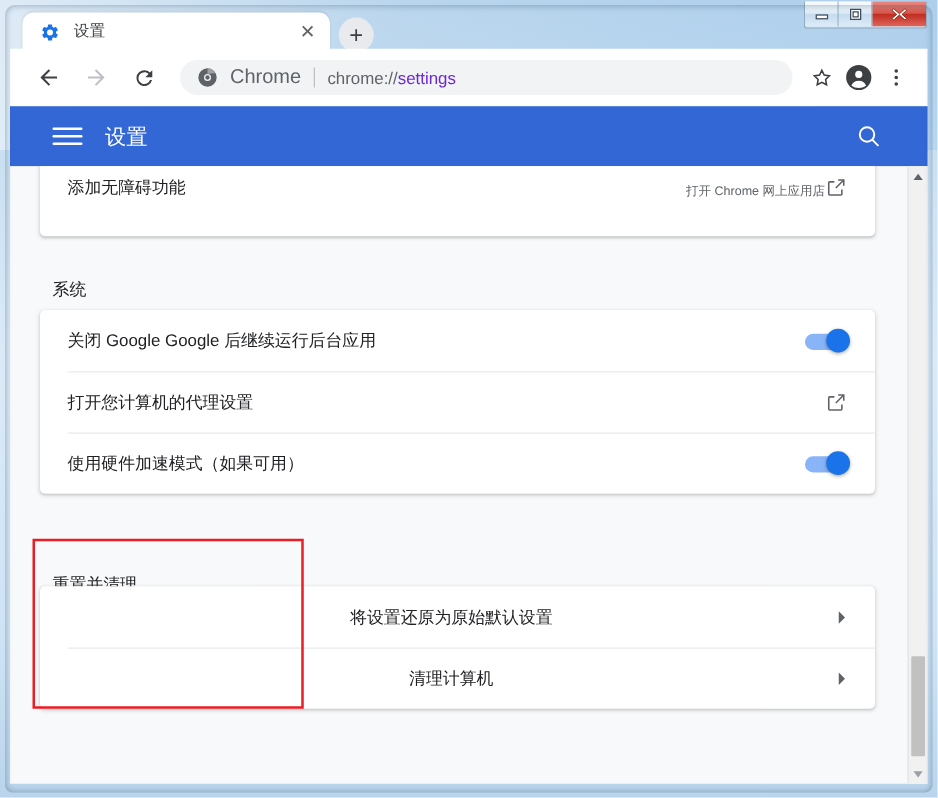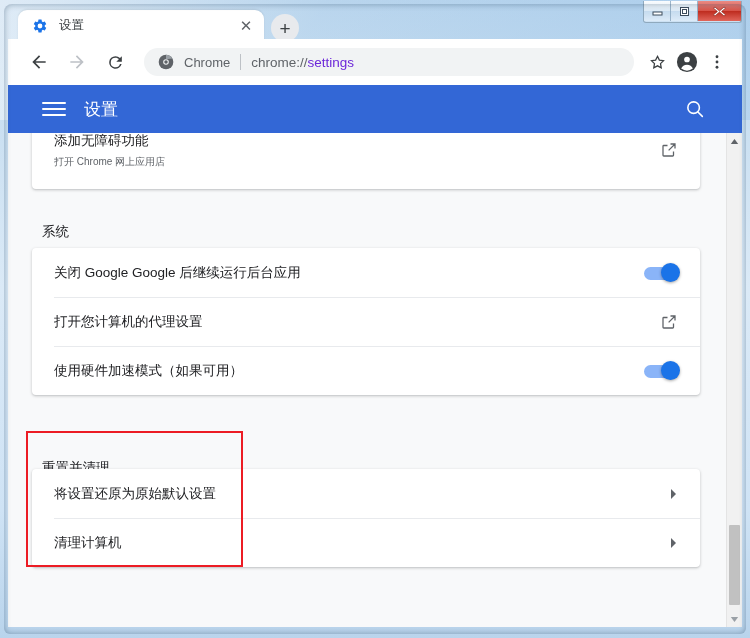--- a/index.html
+++ b/index.html
@@ -143,21 +143,21 @@
     background: #f1f3f4;
     border-radius: 14px;
     display: flex;
     align-items: center;
     padding: 0 14px;
     box-sizing: border-box;
     cursor: text;
   }
   #omnibox-icon { width: 16px; height: 16px; flex: 0 0 16px; }
   #omnibox-scheme {
-    font-size: 13px;
+    font-size: 16px;
     color: #5f6368;
     margin-left: 10px;
     white-space: nowrap;
   }
   #omnibox-divider {
     width: 1px; height: 16px;
     background: #bdc1c6;
     margin: 0 10px;
     flex: 0 0 1px;
   }
@@ -238,21 +238,21 @@
   .row-label {
     flex: 1 1 auto;
     font-size: 13.5px;
     color: #202124;
   }
   .sublabel {
     font-size: 10px;
     color: #5f6368;
     margin-top: 5px;
   }
-  .row-stack { flex: 1 1 auto; display: flex; flex-direction: column; }
+  .row-stack { flex: 1 1 auto; display: flex; flex-direction: row; }
 
   .section-title {
     position: absolute;
     left: 34px;
     font-size: 13.5px;
     color: #202124;
     font-weight: 400;
   }
 
   
@@ -457,21 +457,21 @@
         <div class="row-label">使用硬件加速模式（如果可用）</div>
         <div class="toggle">
           <span class="track"></span>
           <span class="knob"></span>
         </div>
       </div>
     </div>
 
     <div class="section-title" style="top:326px;">重置并清理</div>
 
-    <div class="card" style="top:336px;">
+    <div class="card" style="top:336px;text-align:center;">
       <div class="row" style="min-height:49px;">
         <div class="row-label">将设置还原为原始默认设置</div>
         <svg class="arrow-icon" viewBox="0 0 10 14">
           <path fill="#5f6368" d="M3 2 L8 7 L3 12 Z"></path>
         </svg>
       </div>
       <div class="row" style="min-height:49px;">
         <div class="row-label">清理计算机</div>
         <svg class="arrow-icon" viewBox="0 0 10 14">
           <path fill="#5f6368" d="M3 2 L8 7 L3 12 Z"></path>

